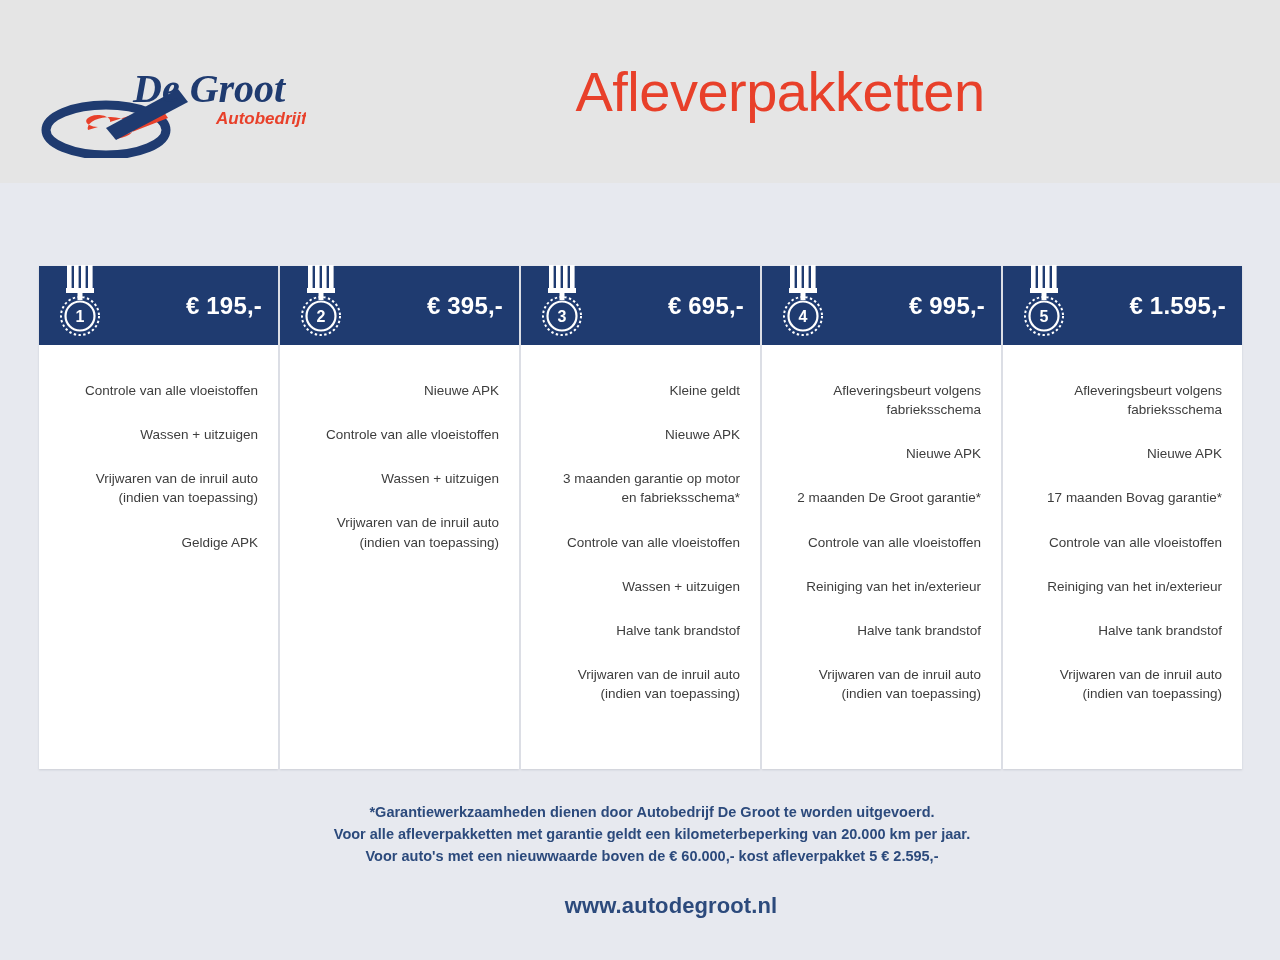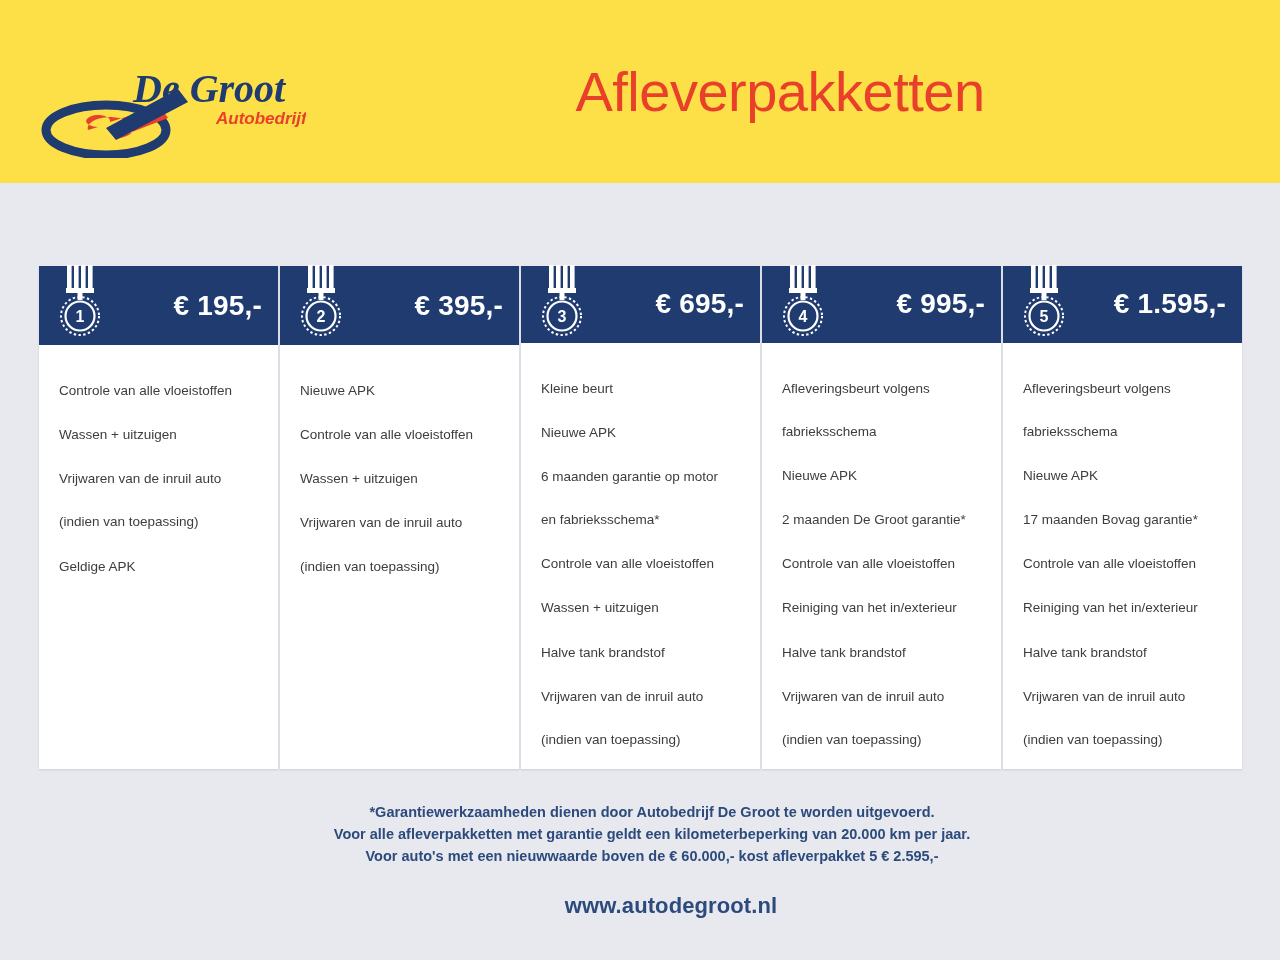--- a/index.html
+++ b/index.html
@@ -19,21 +19,21 @@
     height: 960px;
     background: #ffffff;
   }
 
   
   .topbar {
     position: absolute;
     left: 0; top: 0;
     width: 1280px;
     height: 210px;
-    background: #fde047;
+    background: #e5e5e5;
     box-sizing: border-box;
   }
   .logo {
     position: absolute;
     left: 38px;
     top: 62px;
     width: 268px;
     height: 96px;
   }
   .logo svg { display:block; width:268px; height:96px; }
@@ -91,40 +91,41 @@
     position: absolute;
     left: 18px;
     top: -5px;
     width: 46px;
     height: 78px;
   }
   .medal svg { display: block; width: 46px; height: 78px; }
   .price {
     margin-left: auto;
     color: #ffffff;
-    font-size: 28px;
+    font-size: 24px;
     font-weight: 700;
     letter-spacing: 0.2px;
     white-space: nowrap;
     font-family: "Liberation Sans", sans-serif;
   }
   .card-body {
     flex: 1;
-    padding: 36px 20px 20px 20px;
+    padding: 36px 20px 32px 20px;
     box-sizing: border-box;
+    text-align: right;
   }
   .feature {
     font-size: 13.5px;
     line-height: 1.42;
     color: #3d3d3d;
     margin-bottom: 25px;
     font-family: "Liberation Sans", sans-serif;
   }
   .feature:last-child { margin-bottom: 0; }
-  .feature .sub { display: block; margin-top: 24px; }
+  .feature .sub { display: block; }
 
   
   .footnotes {
     position: absolute;
     left: 0;
     top: 618px;       
     width: 1280px;
     text-align: center;
     color: #2c4a7c;
     font-size: 14.5px;
@@ -261,27 +262,27 @@
               </g>
               <circle cx="23" cy="55" r="19" fill="none" stroke="#ffffff" stroke-width="2" stroke-dasharray="2.4 2.4"></circle>
               <circle cx="23" cy="55" r="14.5" fill="none" stroke="#ffffff" stroke-width="2.2"></circle>
               <text x="23" y="61" text-anchor="middle" font-family="'Liberation Sans', sans-serif" font-size="16" font-weight="700" fill="#ffffff">3</text>
             </svg>
           </span>
           <span class="price">€ 695,-</span>
         </div>
         <div class="card-body">
           <div class="feature">
-            <span>Kleine beurt</span>
+            <span>Kleine geldt</span>
           </div>
           <div class="feature">
             <span>Nieuwe APK</span>
           </div>
           <div class="feature">
-            <span>6 maanden garantie op motor</span>
+            <span>3 maanden garantie op motor</span>
             <span class="sub">en fabrieksschema*</span>
           </div>
           <div class="feature">
             <span>Controle van alle vloeistoffen</span>
           </div>
           <div class="feature">
             <span>Wassen + uitzuigen</span>
           </div>
           <div class="feature">
             <span>Halve tank brandstof</span>

